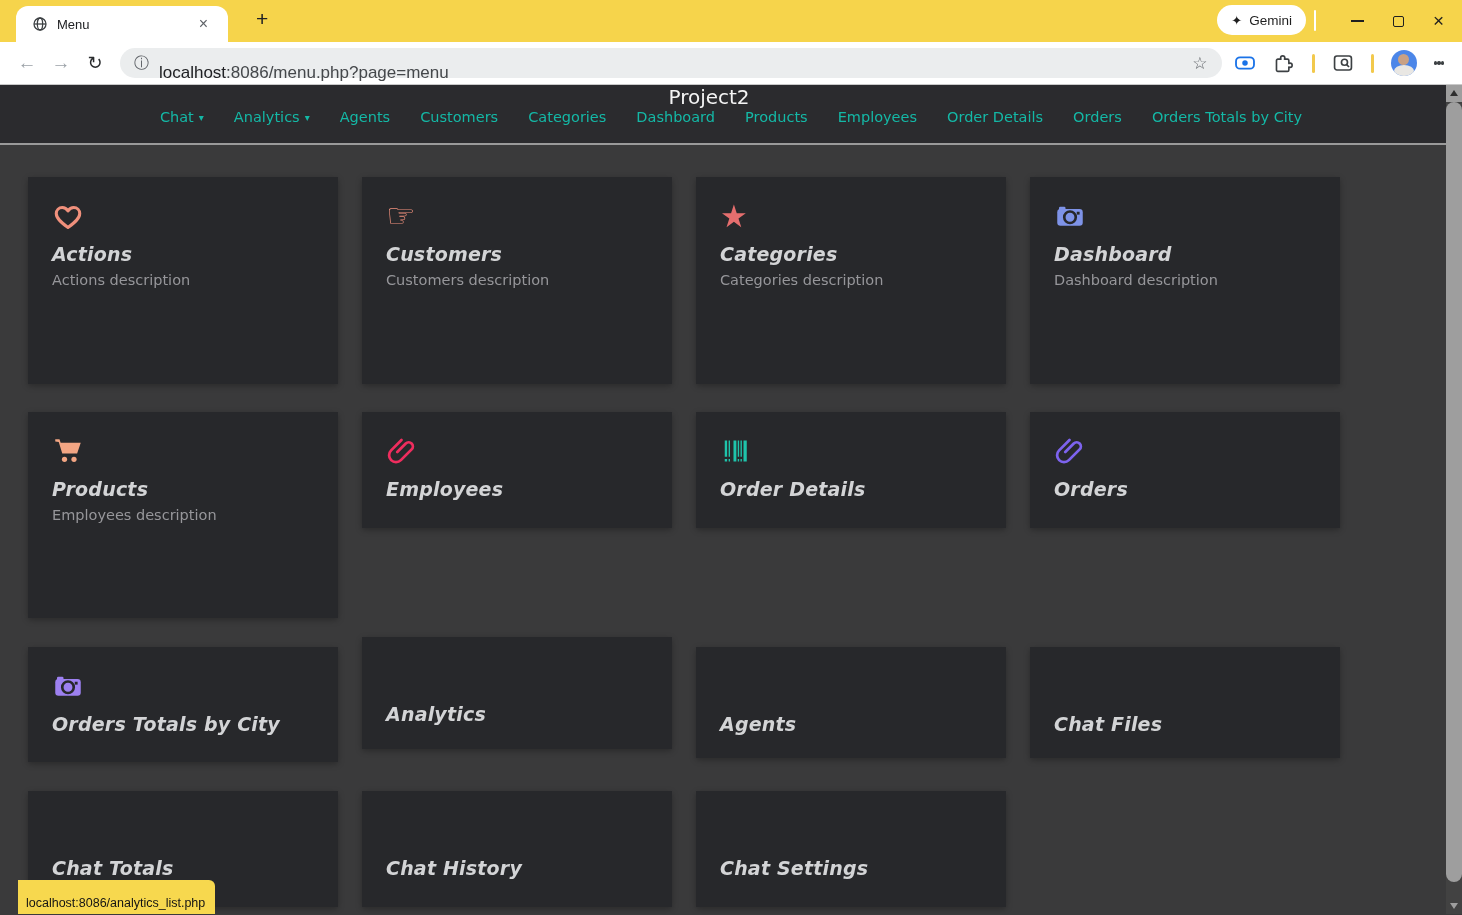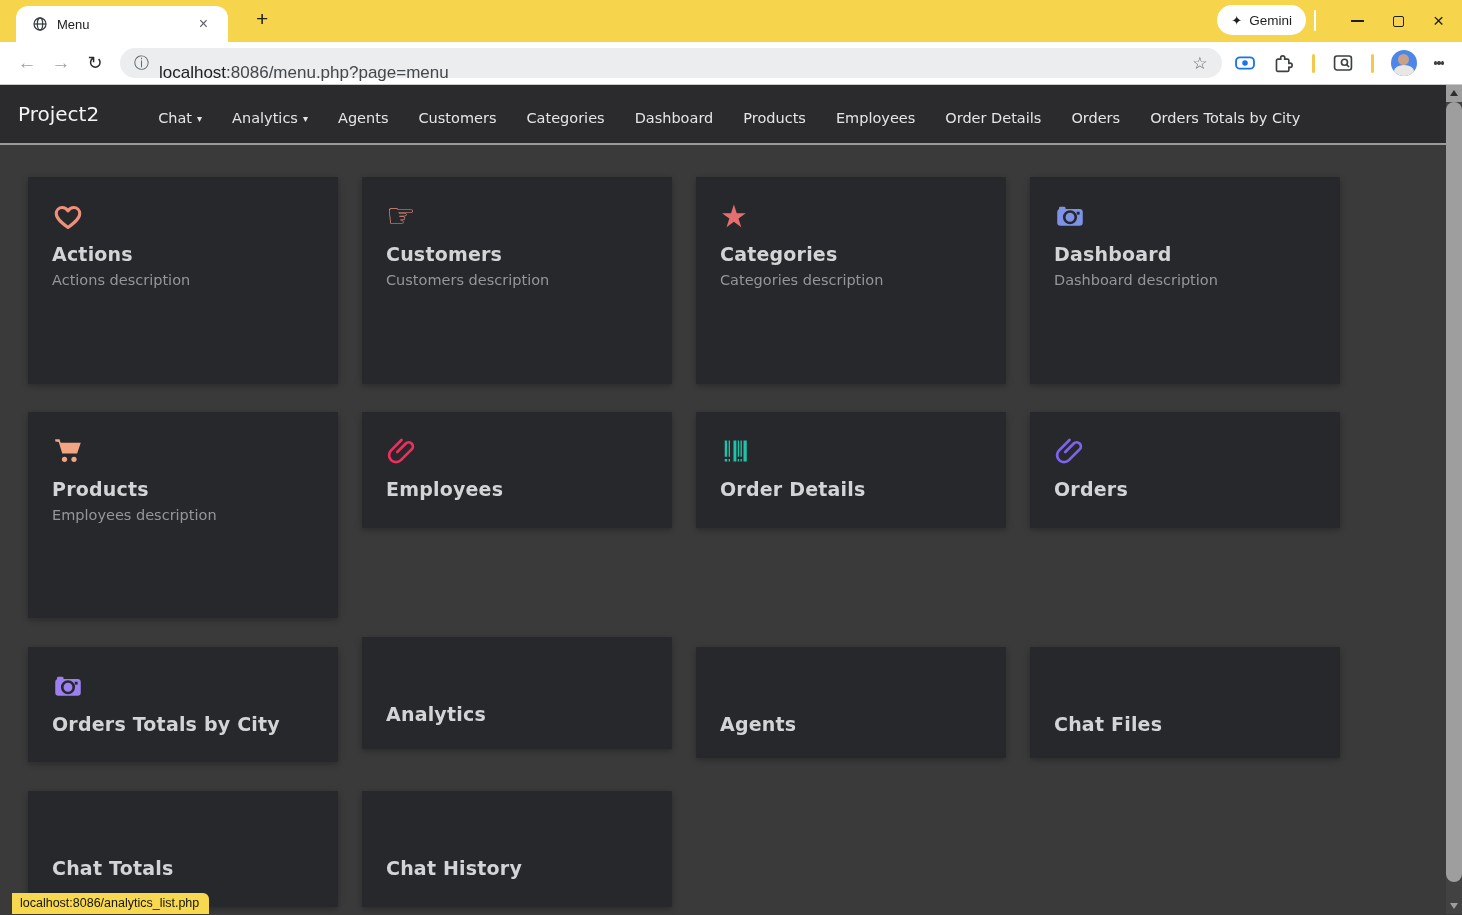--- a/index.html
+++ b/index.html
@@ -36,42 +36,42 @@
   .tb-icons { display:flex; align-items:center; gap:17px; padding-right:8px; }
   .tb-icons > * { cursor:pointer; display:flex; align-items:center; }
   .ysep { width:3px; height:19px; background:#f2c94c; border-radius:2px; cursor:default; }
   .avatar { width:26px; height:26px; border-radius:50%; background:#4c86e8; position:relative; overflow:hidden; }
   .avatar .face { position:absolute; left:7.5px; top:4px; width:11px; height:11px; border-radius:50%; background:#c9a184; }
   .avatar .body { position:absolute; left:3px; top:15px; width:20px; height:12px; border-radius:50%; background:#e9e7e3; }
   .kebab i { display:block; width:3.5px; height:3.5px; border-radius:50%; background:#3c4043; margin:1.6px auto; }
 
   
   .page { position:relative; height:829px; background:#3a3a3b; overflow:hidden; font-family:"DejaVu Sans", sans-serif; }
-  nav.sitenav { height:60px; background:#2b2b2e; border-bottom:2px solid #9a9a9a; display:flex; align-items:center; padding:0 18px; }
+  nav.sitenav { height:60px; background:#2b2b2e; border-bottom:2px solid #9a9a9a; display:flex; align-items:center; padding:0 18px;flex-direction:column; }
   .brand { font-size:20px; color:#f4f4f4; margin-right:44px; cursor:pointer; }
   .navitems { display:flex; align-items:center; }
-  .navitem { font-size:14.5px; color:#e5e5e5; padding:0 15px; cursor:pointer; white-space:nowrap;margin-top:8px; }
+  .navitem { font-size:14.5px; color:#14b8a6; padding:0 15px; cursor:pointer; white-space:nowrap; }
   .navitem .caret { font-size:10px; margin-left:5px; position:relative; top:-1px; }
 
   main.grid { padding:32px 28px 0 28px; }
   .row { display:flex; gap:24px; align-items:flex-start; }
   .r1 { margin-bottom:28px; } .r2 { margin-bottom:19px; } .r3 { margin-bottom:29px; }
   .card { width:310px; background:#27282b; padding:24px; cursor:pointer; box-shadow:0 2px 6px rgba(0,0,0,0.28); }
   .card.tall  { height:207px; }
   .card.tall2 { height:206px; }
   .card.short { height:116px; }
   .card.h115 { height:115px; } .card.h112 { height:112px; } .card.h111 { height:111px; }
   .card.mt10 { margin-top:10px; }
   .icon-slot { height:42px; }
   .glyph-ic { line-height:30px; display:inline-block; }
-  .card-title { font-size:19px; font-weight:bold; color:#d3d4d6; letter-spacing:.2px; }
+  .card-title { font-size:19px; font-weight:bold; color:#d3d4d6; letter-spacing:.2px;font-style:italic; }
   .card-desc { font-size:14.5px; color:#96969a; margin-top:7px; }
 
-  .status-bubble { position:absolute; left:12px; bottom:0; background:#f7d84e; color:#141414;
-                   font-family:"Liberation Sans", sans-serif; font-size:12.5px; padding:3px 10px 4px 8px;
+  .status-bubble { position:absolute; left:18px; bottom:0; background:#f7d84e; color:#141414;
+                   font-family:"Liberation Sans", sans-serif; font-size:12.5px; padding:16px 10px 4px 8px;
                    border-radius:0 6px 0 0; z-index:5; }
 
   .vscroll { position:absolute; right:0; top:0; bottom:0; width:16px; background:#424242; z-index:6; }
   .vs-up { position:absolute; top:0; left:0; width:16px; height:17px; background:#9e9e9e; }
   .vs-up::after { content:''; position:absolute; left:3.5px; top:5px; border-left:4.5px solid transparent;
                   border-right:4.5px solid transparent; border-bottom:6px solid #2e2e2e; }
   .vs-thumb { position:absolute; top:17px; left:0; width:16px; height:780px; background:#9e9e9e; border-radius:8px; }
   .vs-down { position:absolute; bottom:0; left:0; width:16px; height:17px; background:#424242; }
   .vs-down::after { content:''; position:absolute; left:3.5px; top:6px; border-left:4.5px solid transparent;
                     border-right:4.5px solid transparent; border-top:6px solid #9e9e9e; }
@@ -267,20 +267,24 @@
         </div>
         <div class="row r4">
           <a class="card short">
             <div class="icon-slot"></div>
             <div class="card-title">Chat Totals</div>
           </a>
           <a class="card short">
             <div class="icon-slot"></div>
             <div class="card-title">Chat History</div>
           </a>
+          <a class="card short">
+            <div class="icon-slot"></div>
+            <div class="card-title">Chat Settings</div>
+          </a>
         </div>
       </main>
 
     <div class="status-bubble">localhost:8086/analytics_list.php</div>
 
     <div class="vscroll">
       <span class="vs-up"></span>
       <span class="vs-thumb"></span>
       <span class="vs-down"></span>
     </div>

